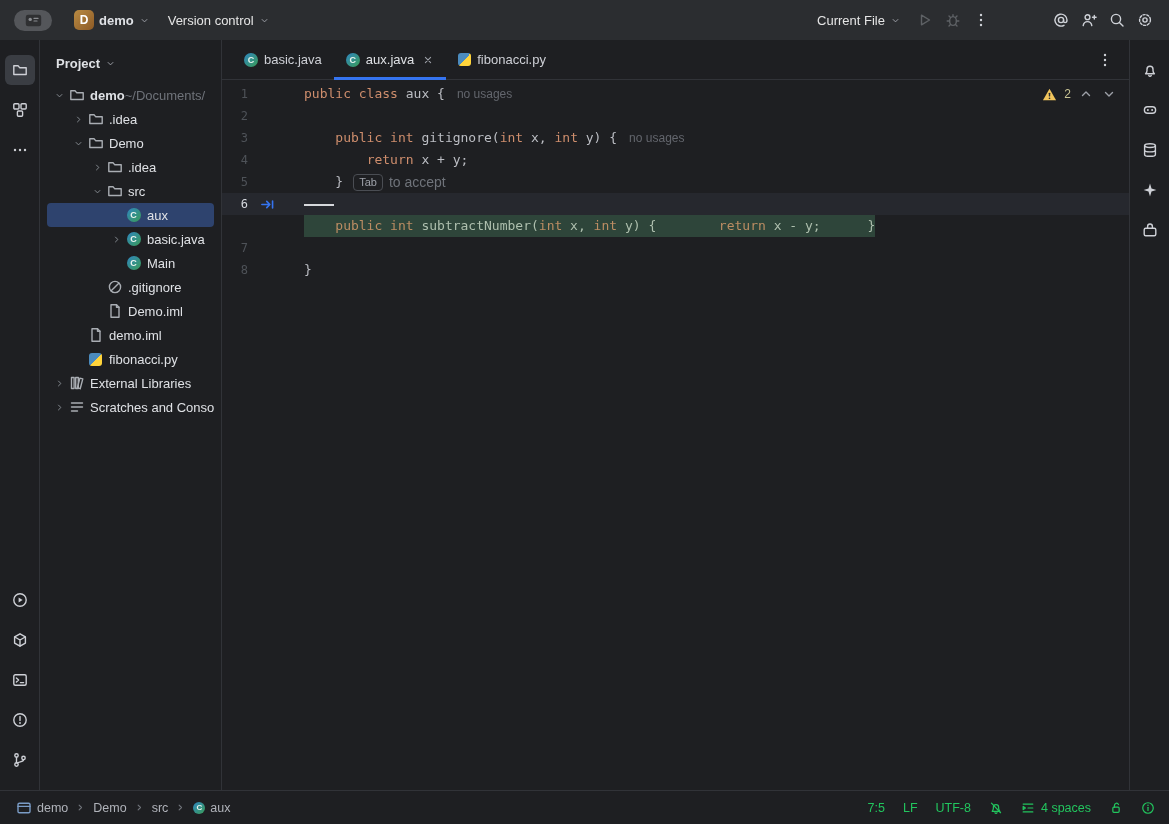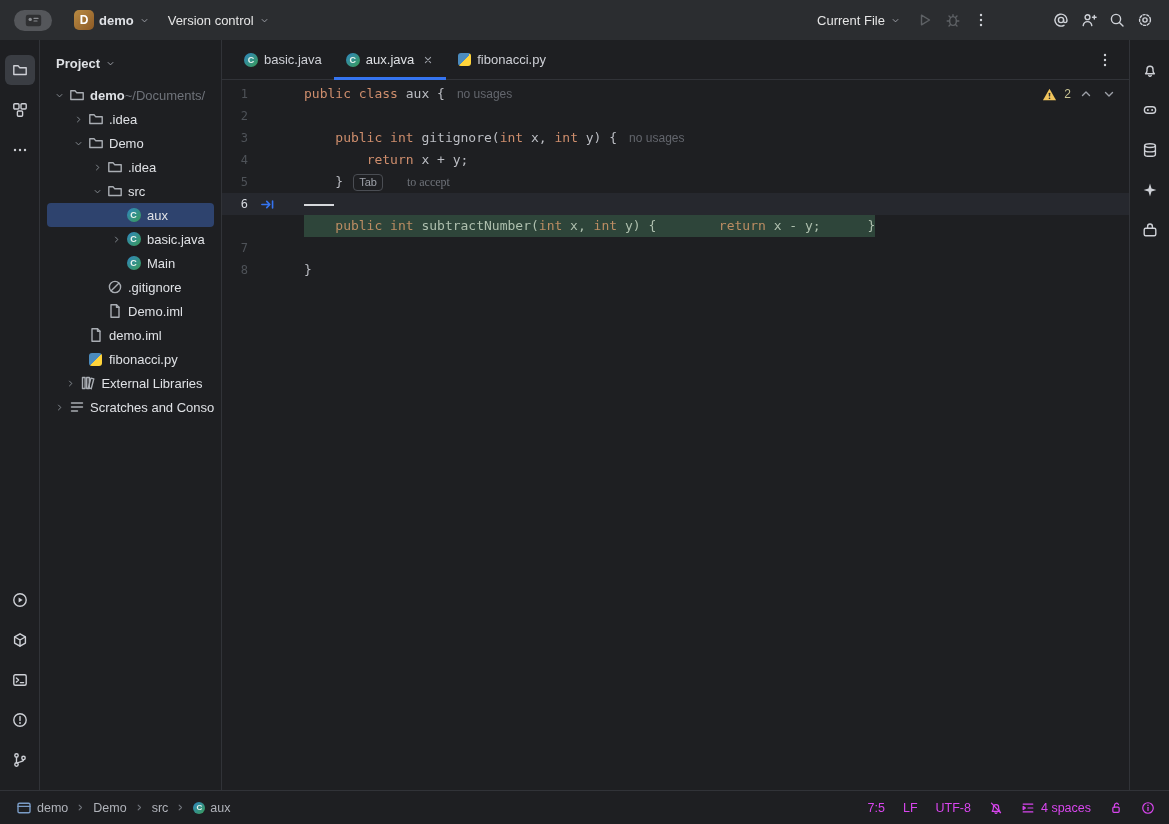--- a/index.html
+++ b/index.html
@@ -63,33 +63,33 @@
   .code-line.current .lnum{color:#d5d8de}
   .gicon{flex:0 0 30px;display:flex;align-items:center;padding-left:12px}
   .ltext{white-space:pre;margin-left:26px}
   .tk-kw{color:var(--keyword)}
   .tk-pl{color:var(--code-text)}
   .code-line.sugg .ltext{background:var(--suggestion-bg);}
   .code-line.sugg .tk-kw{color:#bc8d63}
   .code-line.sugg .tk-pl{color:#aebfae}
   .inlay{font-family:"Liberation Sans",sans-serif;font-size:12px;color:#63666d;margin-left:12px;font-style:normal}
   .hintkey{font-family:"Liberation Sans",sans-serif;font-size:11px;color:#9da0a8;border:1px solid #4a4d53;border-radius:4px;padding:0 5px;margin-left:10px;line-height:15px;display:inline-block}
-  .hinttext{font-family:Liberation Serif, serif;font-size:12px;color:#6f737a;margin-left:24px}
+  .hinttext{font-family:Liberation Sans, sans-serif;font-size:14px;color:#6f737a;margin-left:6px}
   .caret-bar{display:inline-block;width:30px;height:2px;background:#d6d8dc;vertical-align:middle}
   .inspect{position:absolute;top:6px;right:12px;display:flex;align-items:center;gap:7px;font-family:"Liberation Sans",sans-serif;font-size:12px;color:#c8c394}
   .inspect .chev{color:#9da0a8}
 
   
   .statusbar{flex:0 0 34px;border-top:1px solid #313338;display:flex;align-items:center;padding:0 14px 0 16px;font-size:12.5px;color:#b0b3ba;background:#1e1f22}
   .crumbs{display:flex;align-items:center;gap:7px}
   .crumb{display:flex;align-items:center;gap:5px}
   .crumb-sep{color:#6f737a;display:flex}
   .crumb-proj{color:#7a9cc6}
   .status-right{margin-left:auto;display:flex;align-items:center;gap:18px}
-  .status-item{display:flex;align-items:flex-start;gap:6px;color:#d946ef}
+  .status-item{display:flex;align-items:flex-start;gap:6px;color:#22c55e}
   .status-item svg{width:14px;height:14px}
 
   
   .ic-class{width:14px;height:14px;border-radius:50%;background:linear-gradient(135deg,#2f86c0,#3a9c57);color:#eaf4ee;font:bold 9px "Liberation Sans",sans-serif;display:inline-flex;align-items:center;justify-content:center}
   .crumb .ic-class{width:12px;height:12px;font-size:8px}
   .ic-python{width:13px;height:13px;border-radius:3px;background:linear-gradient(135deg,#4b8bbe 50%,#ffd43b 50%)}
 </style>
 </head>
 <body>
 
@@ -402,21 +402,21 @@
             </span>
             <span class="tree-label">demo.iml</span>
           </div>
           <div class="tree-row" style="padding-left: 23px;">
             <span class="tree-chevron"></span>
             <span class="icon tree-icon">
               <span class="ic-python"></span>
             </span>
             <span class="tree-label">fibonacci.py</span>
           </div>
-          <div class="tree-row" style="padding-left: 4px; justify-content: center;">
+          <div class="tree-row" style="padding-left: 4px;">
             <span class="tree-chevron">
               <svg width="16" height="16" viewBox="0 0 16 16" fill="none" stroke="currentColor" stroke-width="1.4" stroke-linecap="round" stroke-linejoin="round">
                 <path d="M6.5 4.5 10 8l-3.5 3.5"></path>
               </svg>
             </span>
             <span class="icon tree-icon">
               <svg width="16" height="16" viewBox="0 0 16 16" fill="none" stroke="currentColor" stroke-width="1.4" stroke-linecap="round" stroke-linejoin="round">
                 <path d="M2.5 2.5h2.6v11H2.5zM6.7 2.5h2.6v11H6.7z"></path>
                 <path d="M10.9 3.1l2.9.8-2.6 9.8-2.9-.8z"></path>
               </svg>

